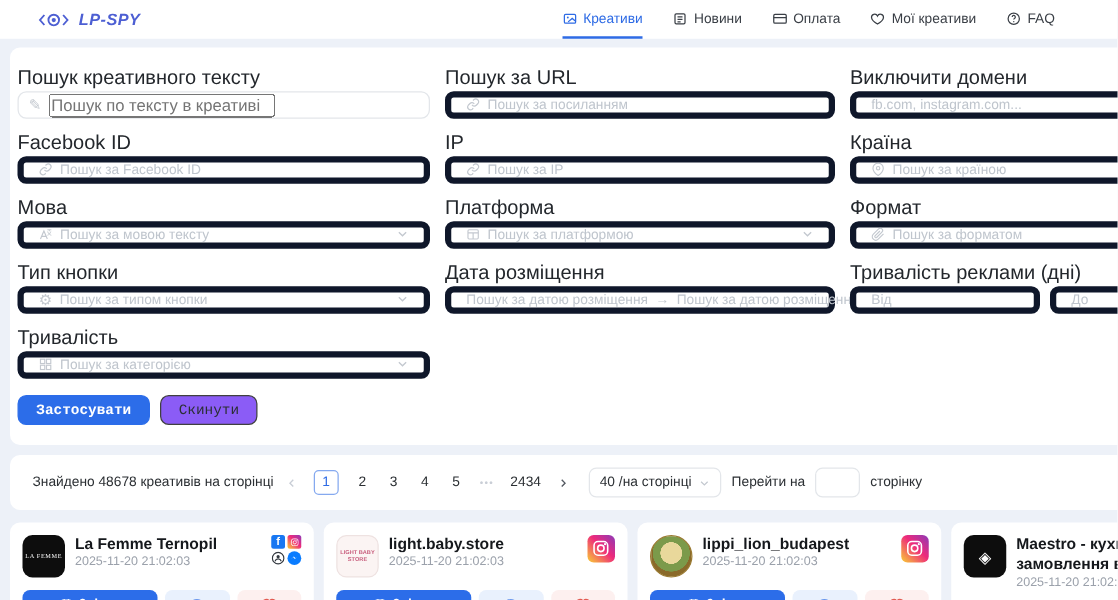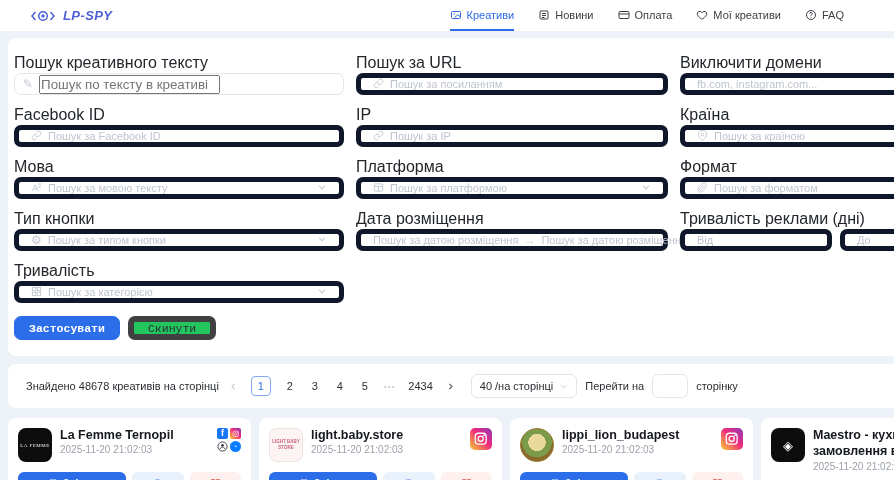--- a/index.html
+++ b/index.html
@@ -31,21 +31,21 @@
   .combo-left { flex:1; min-width:0; display:flex; align-items:center; gap:6px; padding:0 8px; }
   .combo-right { border-left:1px solid #e3e6ea; display:flex; align-items:center; gap:5px; padding:0 8px; font-size:11px; color:#2b2f33; white-space:nowrap; cursor:pointer; }
   .muted { color:#bfc5cd; font-size:11px; white-space:nowrap; }
   .range-arrow { color:#c3c8cf; font-size:11px; }
   .duo { display:flex; gap:8px; }
   .duo .ctrl:first-child { width:152px; flex:none; }
   .duo .ctrl:last-child { flex:1; }
   .btn-row { display:flex; gap:8px; margin-top:13px; }
   .btn { height:24px; border-radius:7px; font-size:11.5px; display:flex; align-items:center; padding:0 14px; cursor:pointer;font-family:Liberation Mono, monospace; }
   .btn-primary { background:#2c6de9; color:#fff; font-weight:bold; border:1px solid #2c6de9; }
-  .btn-plain { background:#22c55e; color:#2b2f33; border:6px solid #404040; }
+  .btn-plain { background:#8b5cf6; color:#2b2f33; border:1px solid #404040; }
 
   
   .results { position:absolute; left:8px; top:364px; width:1080px; height:44px; background:#fff; border-radius:8px; display:flex; align-items:center; padding-left:18px; font-size:11px; }
   .pager { display:flex; align-items:center; gap:13px; margin-left:10px; }
   .pg-arrow { color:#c9ced6; display:flex; cursor:pointer; }
   .pg-arrow.next { color:#565b63; }
   .pg-arrow svg { width:9px; height:9px; }
   .pg-num { min-width:12px; text-align:center; color:#2b2f33; cursor:pointer; }
   .pg-num.active { width:20px; height:20px; line-height:18px; border:1px solid #85a9ef; border-radius:4px; color:#2e6be5; }
   .pg-dots { color:#c9ced6; letter-spacing:1px; font-size:8px; }

